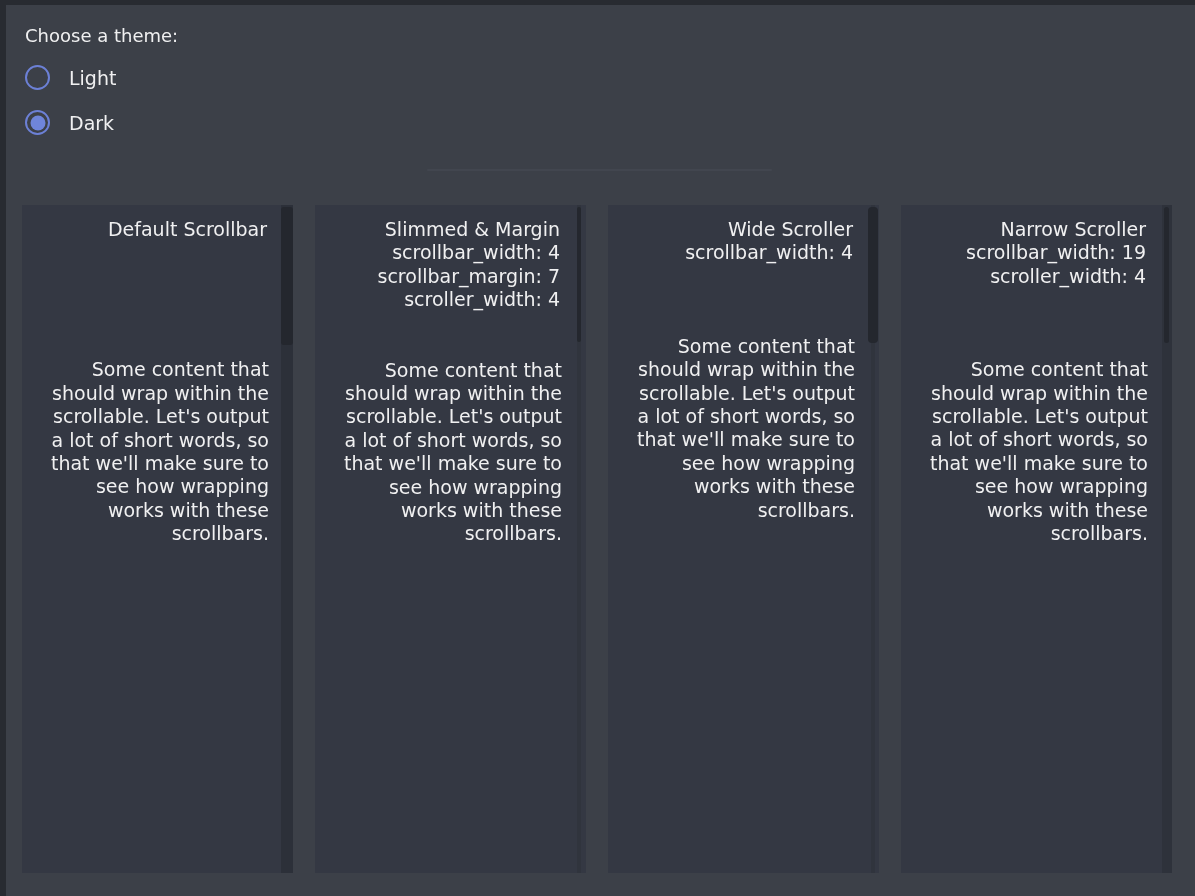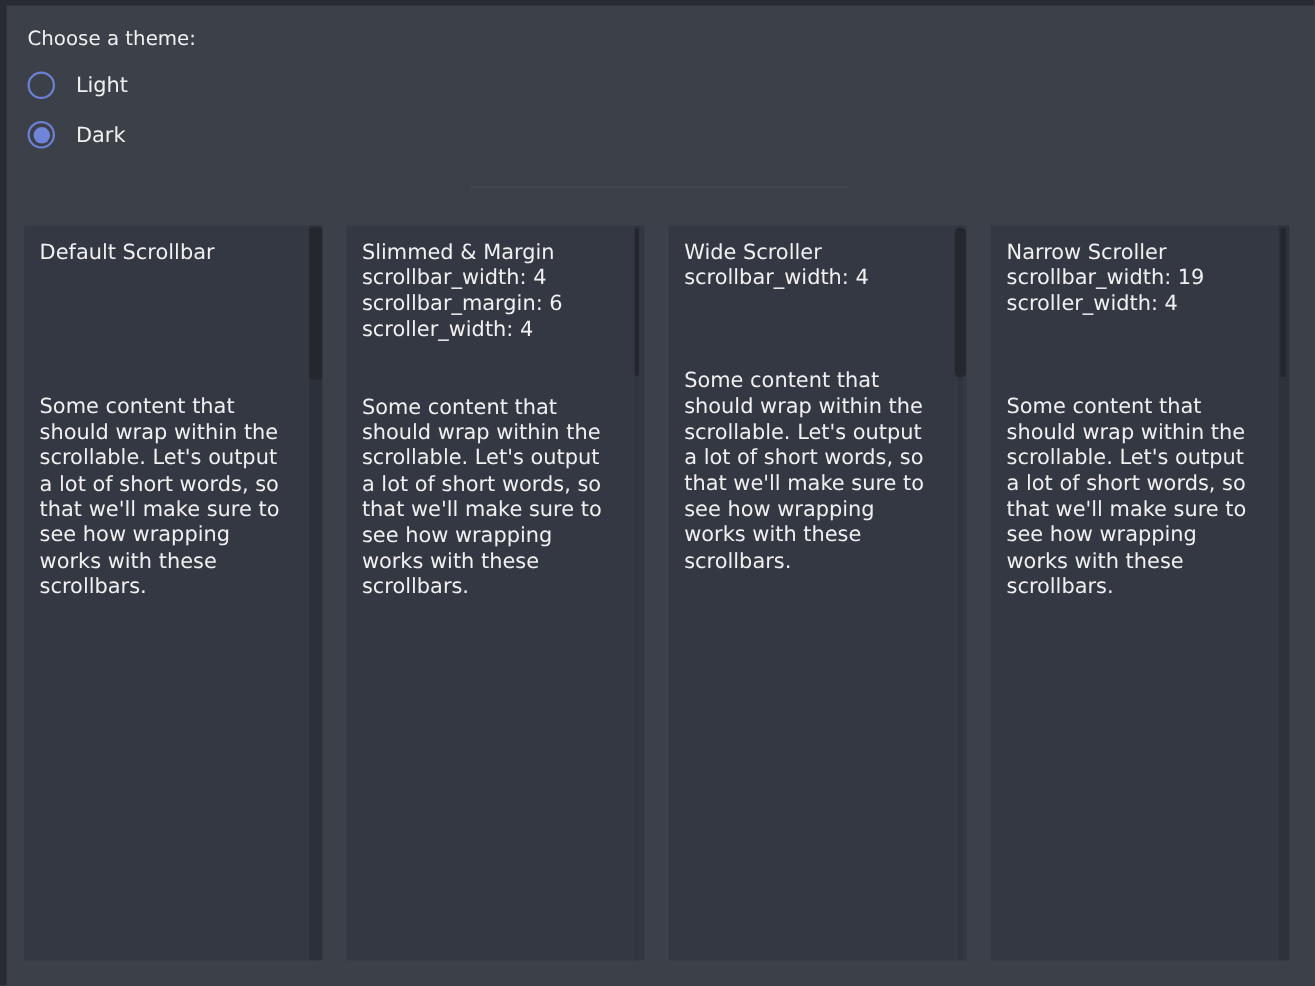--- a/index.html
+++ b/index.html
@@ -36,21 +36,21 @@
     background:#42464f; border-radius:1px;
   }
 
   
   .columns {
     position:absolute; top:205px; left:22px; width:1150px; height:668px;
     display:flex; gap:22px;
   }
   .panel {
     flex:1 1 0; position:relative; background:#343843;
-    overflow:hidden; height:668px;
+    overflow:hidden; height:668px;text-align:right;
   }
   .panel-inner { padding:13px 26px 0 14px; }
   .hline  { font-size:19px; line-height:23.4px; white-space:nowrap; }
   .panel-content {
     margin-top:117px; font-size:19px; line-height:23.4px; width:233px;
   }
 
   
   .sb-track { position:absolute; top:0; bottom:0; }
   .sb-thumb { position:absolute; background:#24272e; }
@@ -97,21 +97,21 @@
       <div class="panel-content">Some content that should wrap within the scrollable. Let's output a lot of short words, so that we'll make sure to see how wrapping works with these scrollbars.</div>
     </div>
     <div class="sb-track"></div>
     <div class="sb-thumb"></div>
   </div>
 
   <div class="panel p1">
     <div class="panel-inner">
       <div class="hline">Slimmed &amp; Margin</div>
       <div class="hline">scrollbar_width: 4</div>
-      <div class="hline">scrollbar_margin: 6</div>
+      <div class="hline">scrollbar_margin: 7</div>
       <div class="hline">scroller_width: 4</div>
       <div class="panel-content" style="margin-top:47px;">Some content that should wrap within the scrollable. Let's output a lot of short words, so that we'll make sure to see how wrapping works with these scrollbars.</div>
     </div>
     <div class="sb-track"></div>
     <div class="sb-thumb"></div>
   </div>
 
   <div class="panel p2">
     <div class="panel-inner">
       <div class="hline">Wide Scroller</div>

